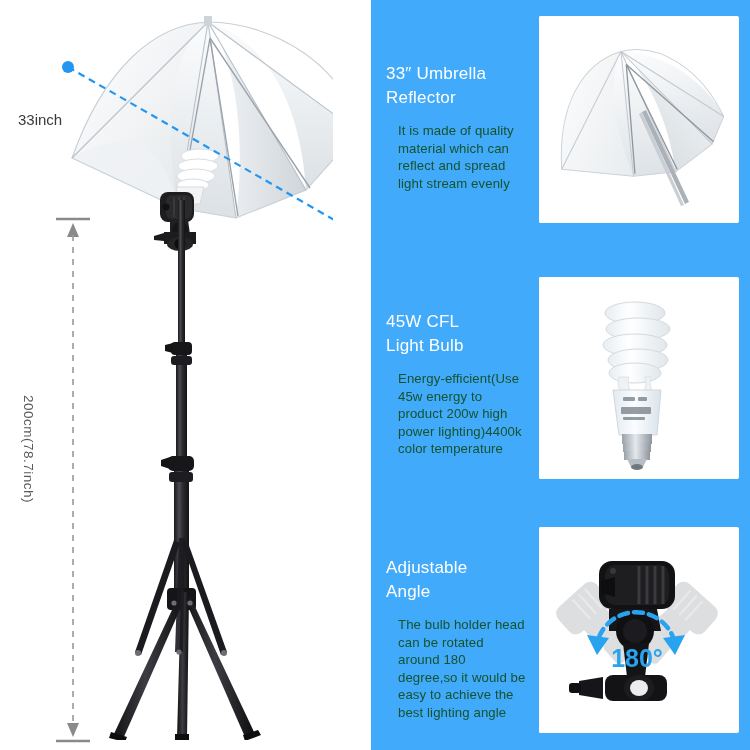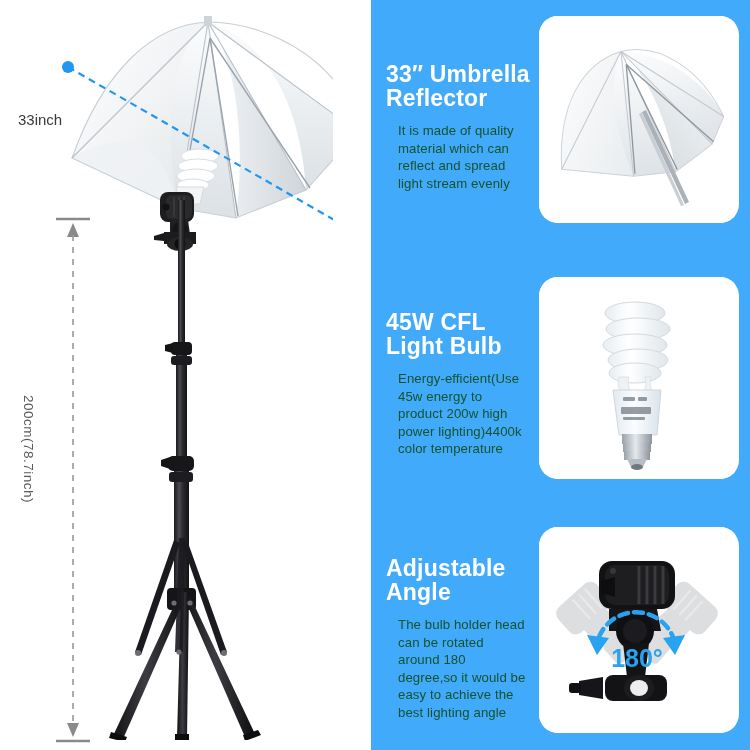--- a/index.html
+++ b/index.html
@@ -23,29 +23,29 @@
   
   .vmeasure{position:absolute;left:50px;top:215px;width:44px;height:530px;}
   .vlabel{position:absolute;left:36px;top:395px;transform:rotate(90deg);transform-origin:left top;
           font-size:13.5px;color:#5b5b5b;letter-spacing:.5px;white-space:nowrap;}
   .hlabel{position:absolute;left:18px;top:111px;font-size:15px;color:#3a3a3a;white-space:nowrap;}
 
   
   .blue-panel{position:absolute;left:371px;top:0;width:379px;height:750px;background:#42aafa;}
 
   .feature{position:absolute;left:15px;width:155px;color:#fff;}
-  .feat-title{font-size:23px;font-weight:bold;line-height:24px;letter-spacing:.2px;margin:0 0 7px 0;}
+  .feat-title{font-size:17px;font-weight:normal;line-height:24px;letter-spacing:.2px;margin:0 0 7px 0;}
   .feat-body{font-size:13.2px;line-height:17.6px;letter-spacing:.1px;margin:12px;color:#14532d;}
 
   .f1{top:62px;}
   .f2{top:310px;}
   .f3{top:556px;}
 
   
-  .card{position:absolute;left:168px;width:200px;background:#fff;border-radius:19px;overflow:hidden;}
+  .card{position:absolute;left:168px;width:200px;background:#fff;border-radius:2px;overflow:hidden;}
   .c1{top:16px;height:207px;}
   .c2{top:277px;height:202px;}
   .c3{top:527px;height:206px;}
   .card svg{display:block;}
 </style>
 </head>
 <body>
 
 <div class="page">
 

